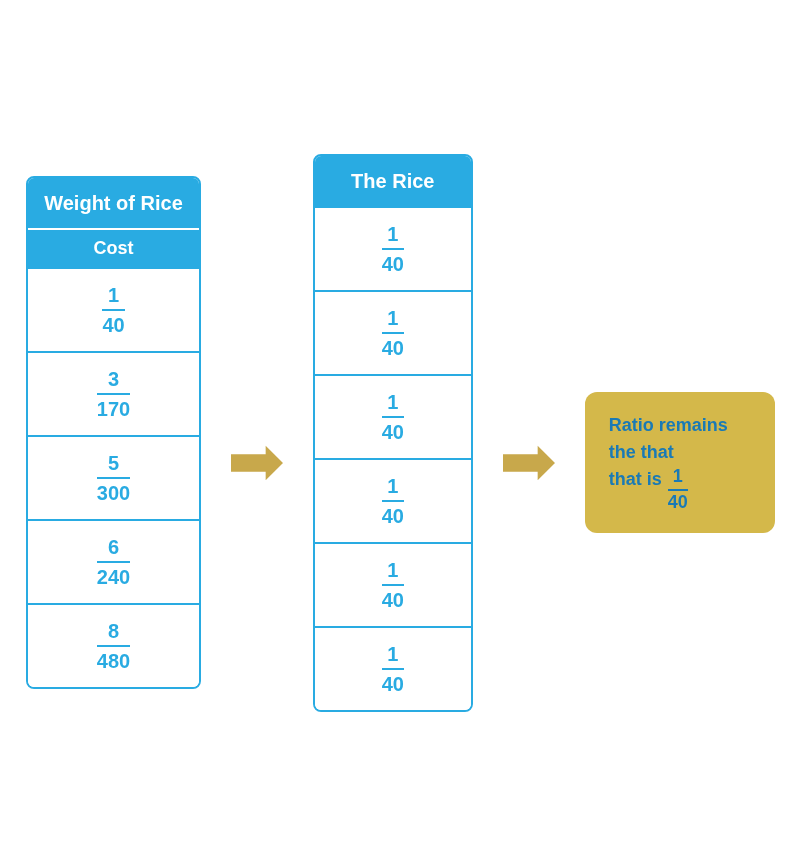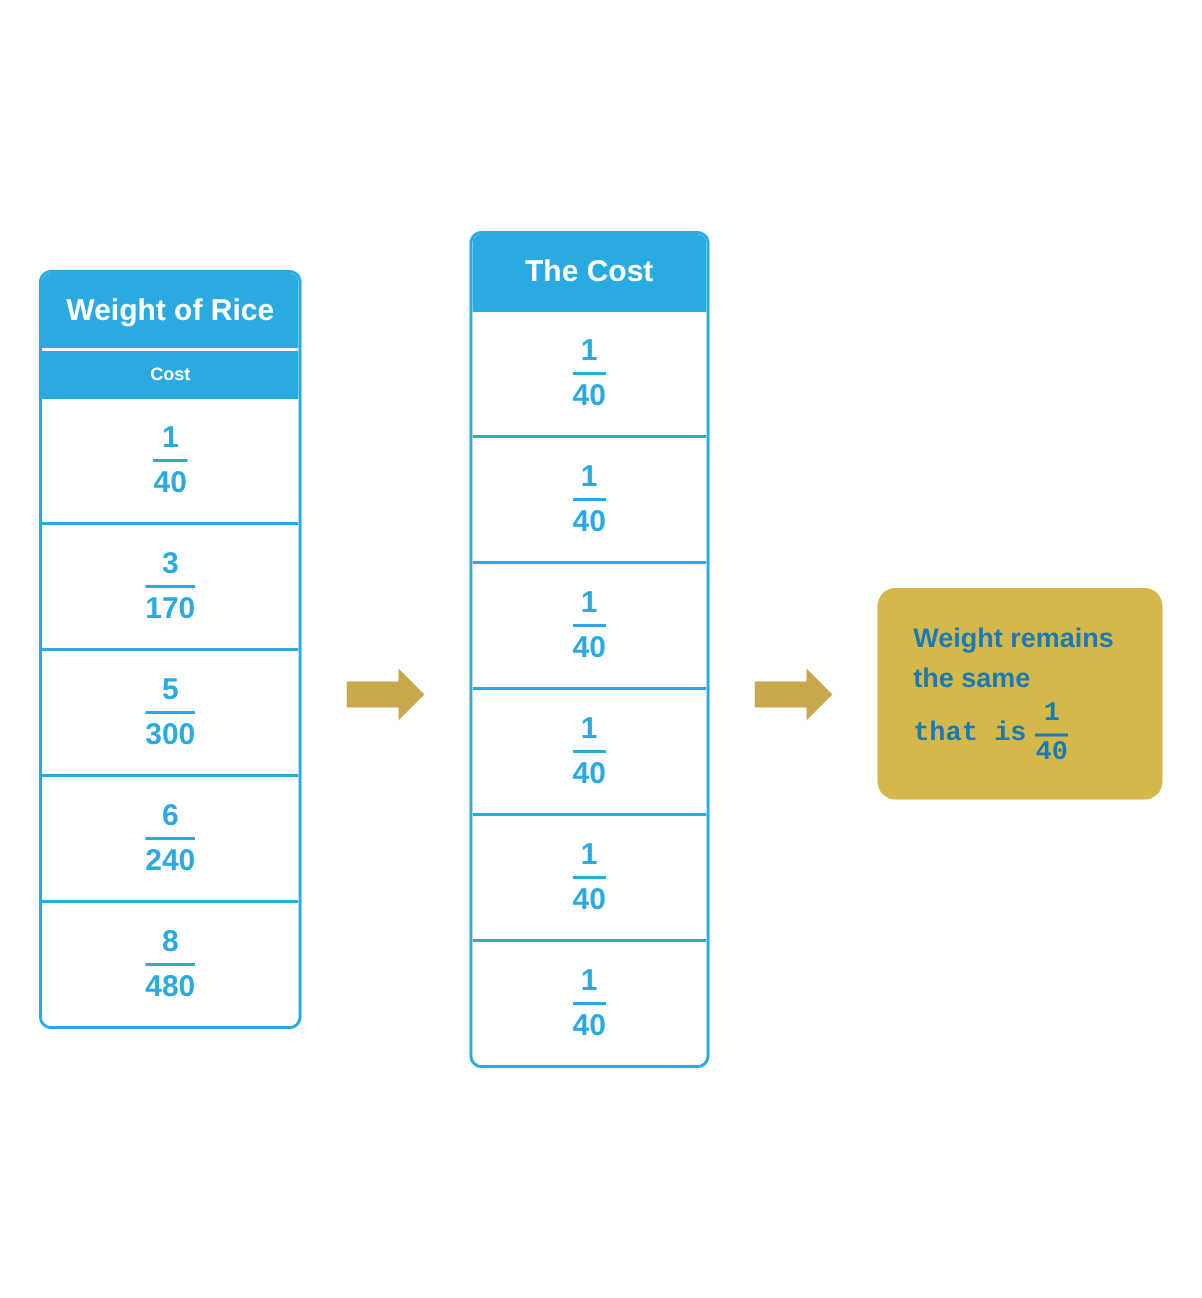--- a/index.html
+++ b/index.html
@@ -38,21 +38,21 @@
       font-size: 20px;
       font-weight: bold;
       padding: 12px 16px;
       line-height: 1.3;
     }
 
     .table-subheader {
       background: #29abe2;
       color: #ffffff;
       text-align: center;
-      font-size: 12px;
+      font-size: 18px;
       font-weight: bold;
       padding: 8px 16px;
       border-top: 2px solid #fff;
     }
 
     .table-cell {
       border-top: 2px solid #29abe2;
       display: flex;
       align-items: center;
       justify-content: center;
@@ -128,24 +128,22 @@
       padding-bottom: 1px;
     }
 
     .result-box .result-fraction .denominator {
       text-align: center;
       padding-top: 1px;
     }
 
     .result-text-line {
       display: flex;
-      align-items: center;
       flex-wrap: wrap;
       gap: 2px;
-      font-family: Liberation Mono, monospace;
     }
   </style>
 </head>
 <body>
 
 <div class="container">
 
   <div class="table-wrapper">
     <div class="table-header">Weight of Rice</div>
     <div class="table-subheader">Cost</div>
@@ -180,21 +178,21 @@
         <span class="denominator">480</span>
       </span>
     </div>
     </div>
 
   <svg class="arrow-svg" viewBox="0 0 60 40" xmlns="http://www.w3.org/2000/svg">
     <polygon points="0,10 40,10 40,0 60,20 40,40 40,30 0,30" fill="#c8a84b"></polygon>
   </svg>
 
   <div class="table-wrapper">
-    <div class="table-header">The Cost</div>
+    <div class="table-header">The Rice</div>
 
   <div class="table-cell">
       <span class="fraction">
         <span class="numerator">1</span>
         <span class="denominator">40</span>
       </span>
     </div>
       <div class="table-cell">
       <span class="fraction">
         <span class="numerator">1</span>
@@ -225,21 +223,21 @@
         <span class="denominator">40</span>
       </span>
     </div>
     </div>
 
   <svg class="arrow-svg" viewBox="0 0 60 40" xmlns="http://www.w3.org/2000/svg">
     <polygon points="0,10 40,10 40,0 60,20 40,40 40,30 0,30" fill="#c8a84b"></polygon>
   </svg>
 
   <div class="result-box">
-    <div>Weight remains the same</div>
+    <div>Ratio remains the that</div>
     <div class="result-text-line">
       <span>that is</span>
       <span class="result-fraction">
         <span class="numerator">1</span>
         <span class="denominator">40</span>
       </span>
     </div>
   </div>
 
 </div>

